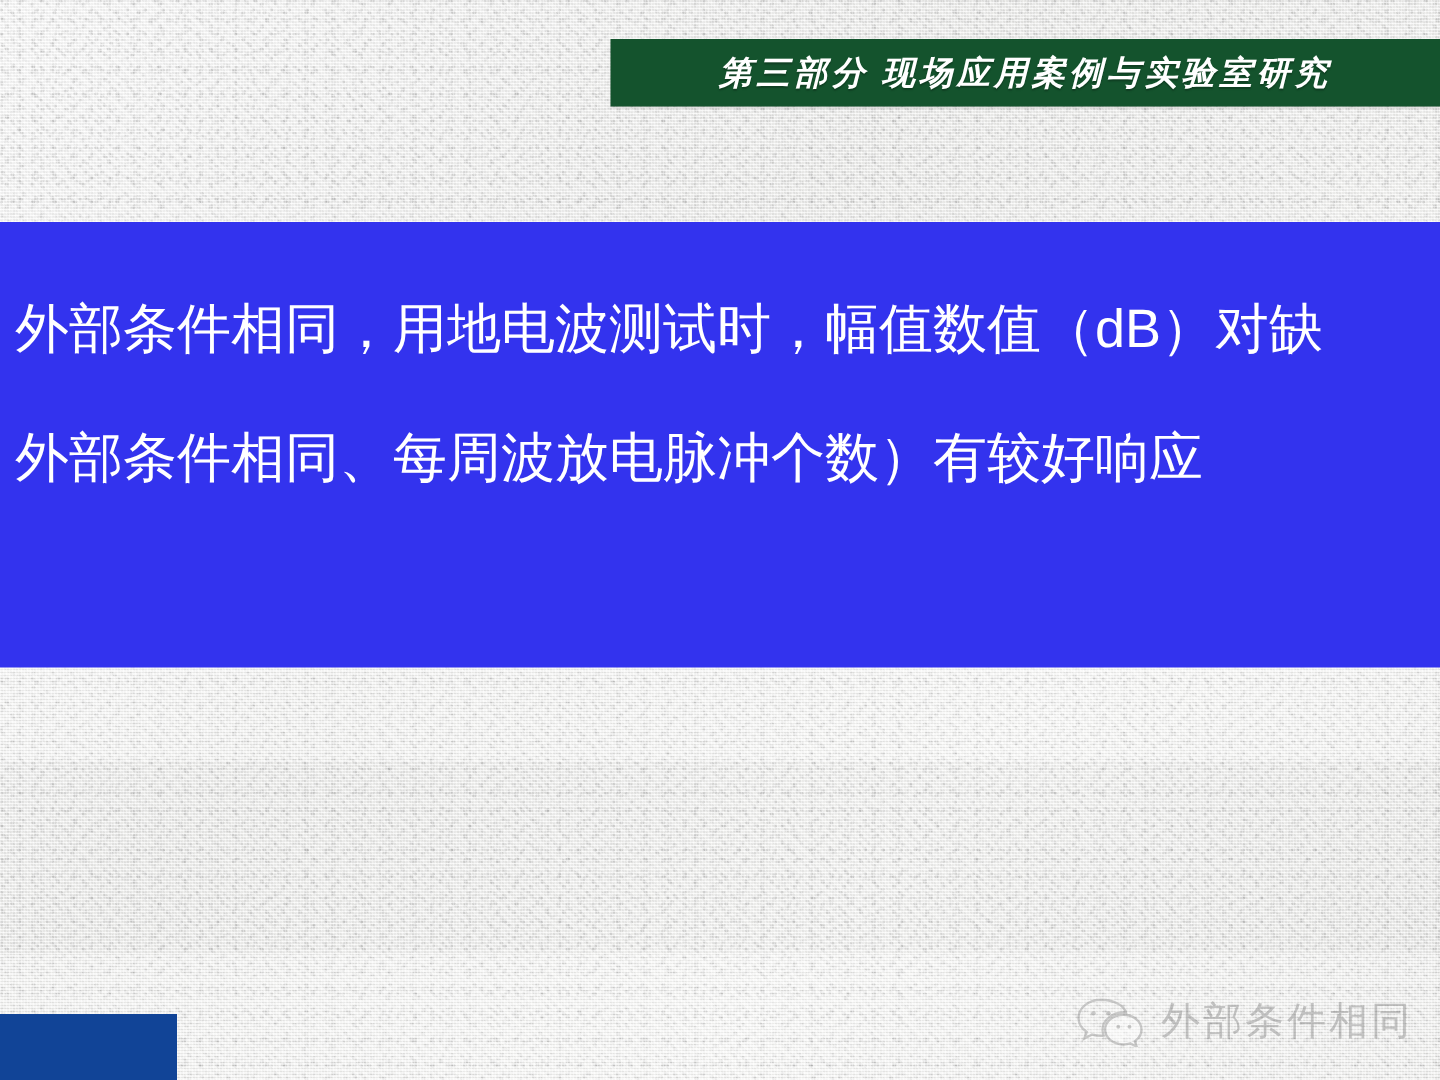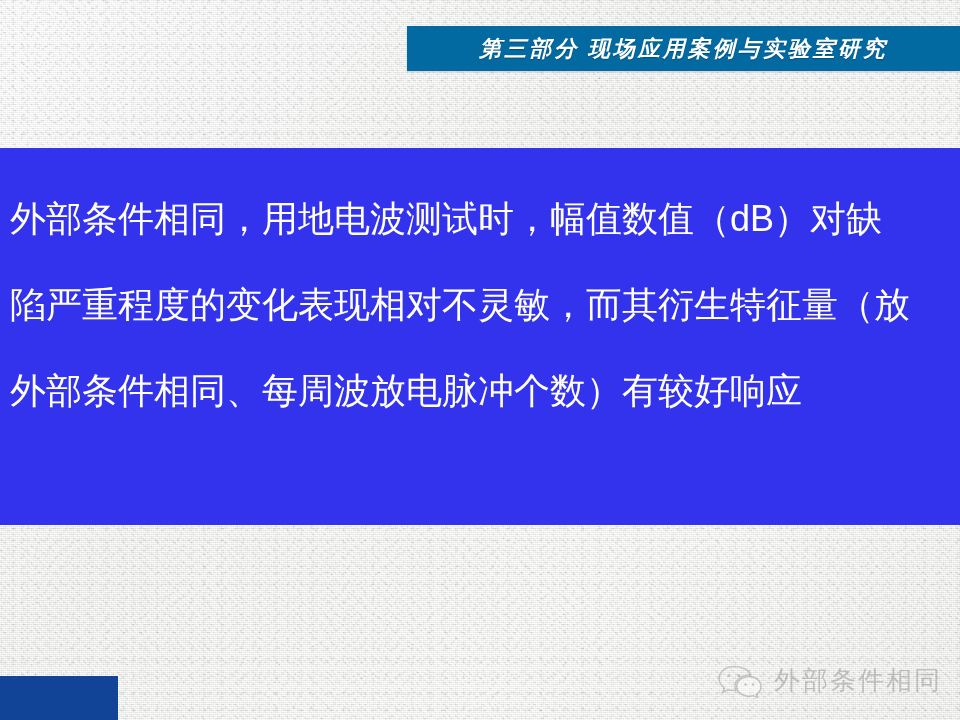--- a/index.html
+++ b/index.html
@@ -59,21 +59,21 @@
     mix-blend-mode: normal;
   }
 
   
   .header-banner {
     position: absolute;
     left: 407px;
     top: 26px;
     width: 553px;
     height: 45px;
-    background-color: #0369a1;
+    background-color: #14532d;
     display: flex;
     align-items: center;
     justify-content: center;
     box-shadow: 0 1px 2px rgba(0,0,0,.18);
   }
   .header-banner-text {
     color: #ffffff;
     font-family: "Liberation Serif", "DejaVu Serif", serif;
     font-weight: bold;
     font-size: 22px;
@@ -82,21 +82,21 @@
     font-style: italic;
     text-shadow: 0 1px 1px rgba(0,0,0,.25);
   }
 
   
   .content-block {
     position: absolute;
     left: 0px;
     top: 148px;
     width: 960px;
-    height: 377px;
+    height: 297px;
     background-color: #3333ee;
     box-sizing: border-box;
     padding: 28px 0 0 0;
   }
   .content-lines {
     display: block;
   }
   .content-line {
     color: #ffffff;
     font-family: "Liberation Sans", "DejaVu Sans", sans-serif;
@@ -147,21 +147,20 @@
 
   <div class="texture"></div>
 
   <div class="header-banner">
     <span class="header-banner-text">第三部分  现场应用案例与实验室研究</span>
   </div>
 
   <div class="content-block">
     <div class="content-lines">
       <div class="content-line">外部条件相同，用地电波测试时，幅值数值（dB）对缺</div>
-      <div class="content-line">陷严重程度的变化表现相对不灵敏，而其衍生特征量（放</div>
       <div class="content-line">外部条件相同、每周波放电脉冲个数）有较好响应</div>
     </div>
   </div>
 
   <div class="corner-tab"></div>
 
   <div class="watermark">
     <span class="wechat-icon-wrap">
       <svg class="wechat-icon" viewBox="0 0 44 34" xmlns="http://www.w3.org/2000/svg">
 

